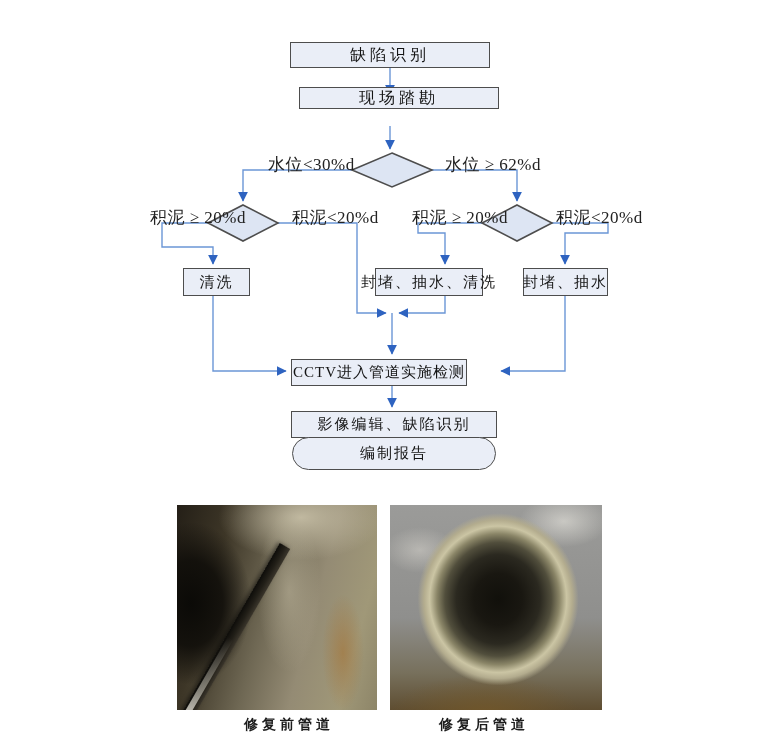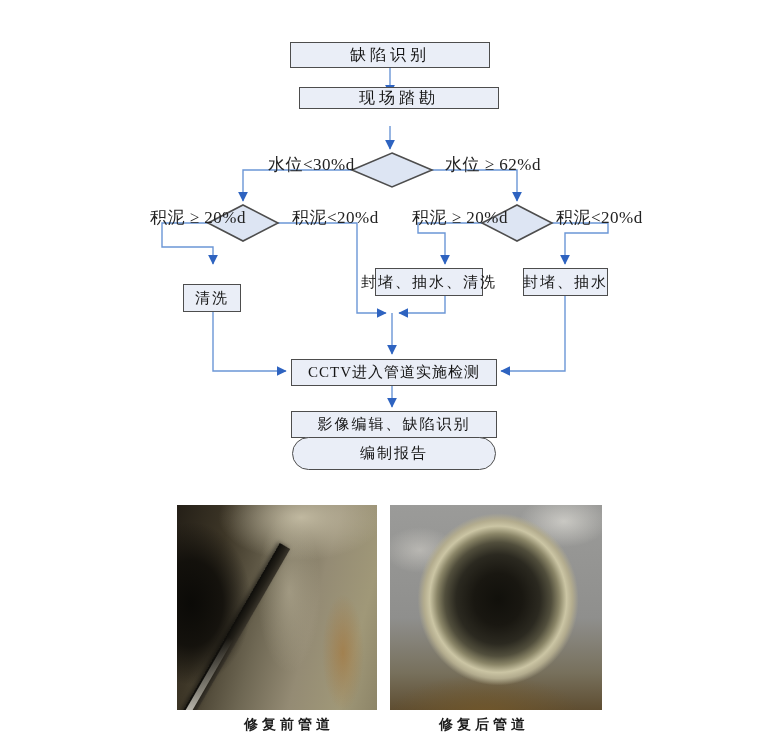--- a/index.html
+++ b/index.html
@@ -88,24 +88,24 @@
     </g>
     <g fill="#dde5f3" stroke="#4d4d4d" stroke-width="1.6">
       <polygon points="392,153 432,170 392,187 352,170"></polygon>
       <polygon points="243,205 278,223 243,241 208,223"></polygon>
       <polygon points="517,205 552,223 517,241 482,223"></polygon>
     </g>
   </svg>
 
   <div class="node big" style="left:290px; top:42px; width:200px; height:26px;">缺陷识别</div>
   <div class="node big" style="left:290px; top:87px; width:200px; height:22px;margin-left:9px;">现场踏勘</div>
-  <div class="node" style="left:183px; top:284px; width:58px; height:28px;">清洗</div>
+  <div class="node" style="left:183px; top:268px; width:67px; height:28px;">清洗</div>
   <div class="node" style="left:375px; top:268px; width:108px; height:28px;">封堵、抽水、清洗</div>
   <div class="node" style="left:523px; top:268px; width:85px; height:28px;">封堵、抽水</div>
-  <div class="node" style="left:291px; top:359px; width:206px; height:27px; letter-spacing:1px;">CCTV进入管道实施检测</div>
+  <div class="node" style="left:291px; top:359px; width:176px; height:27px; letter-spacing:1px;">CCTV进入管道实施检测</div>
   <div class="node" style="left:291px; top:411px; width:206px; height:27px;">影像编辑、缺陷识别</div>
   <div class="node terminal" style="left:292px; top:437px; width:204px; height:33px;">编制报告</div>
 
   <div class="edge-label" style="left:268px; top:153px;">水位&lt;30%d</div>
   <div class="edge-label" style="left:445px; top:153px;">水位 ≥ 62%d</div>
   <div class="edge-label" style="left:150px; top:206px;">积泥 ≥ 20%d</div>
   <div class="edge-label" style="left:292px; top:206px;">积泥&lt;20%d</div>
   <div class="edge-label" style="left:412px; top:206px;">积泥 ≥ 20%d</div>
   <div class="edge-label" style="left:556px; top:206px;">积泥&lt;20%d</div>
 

